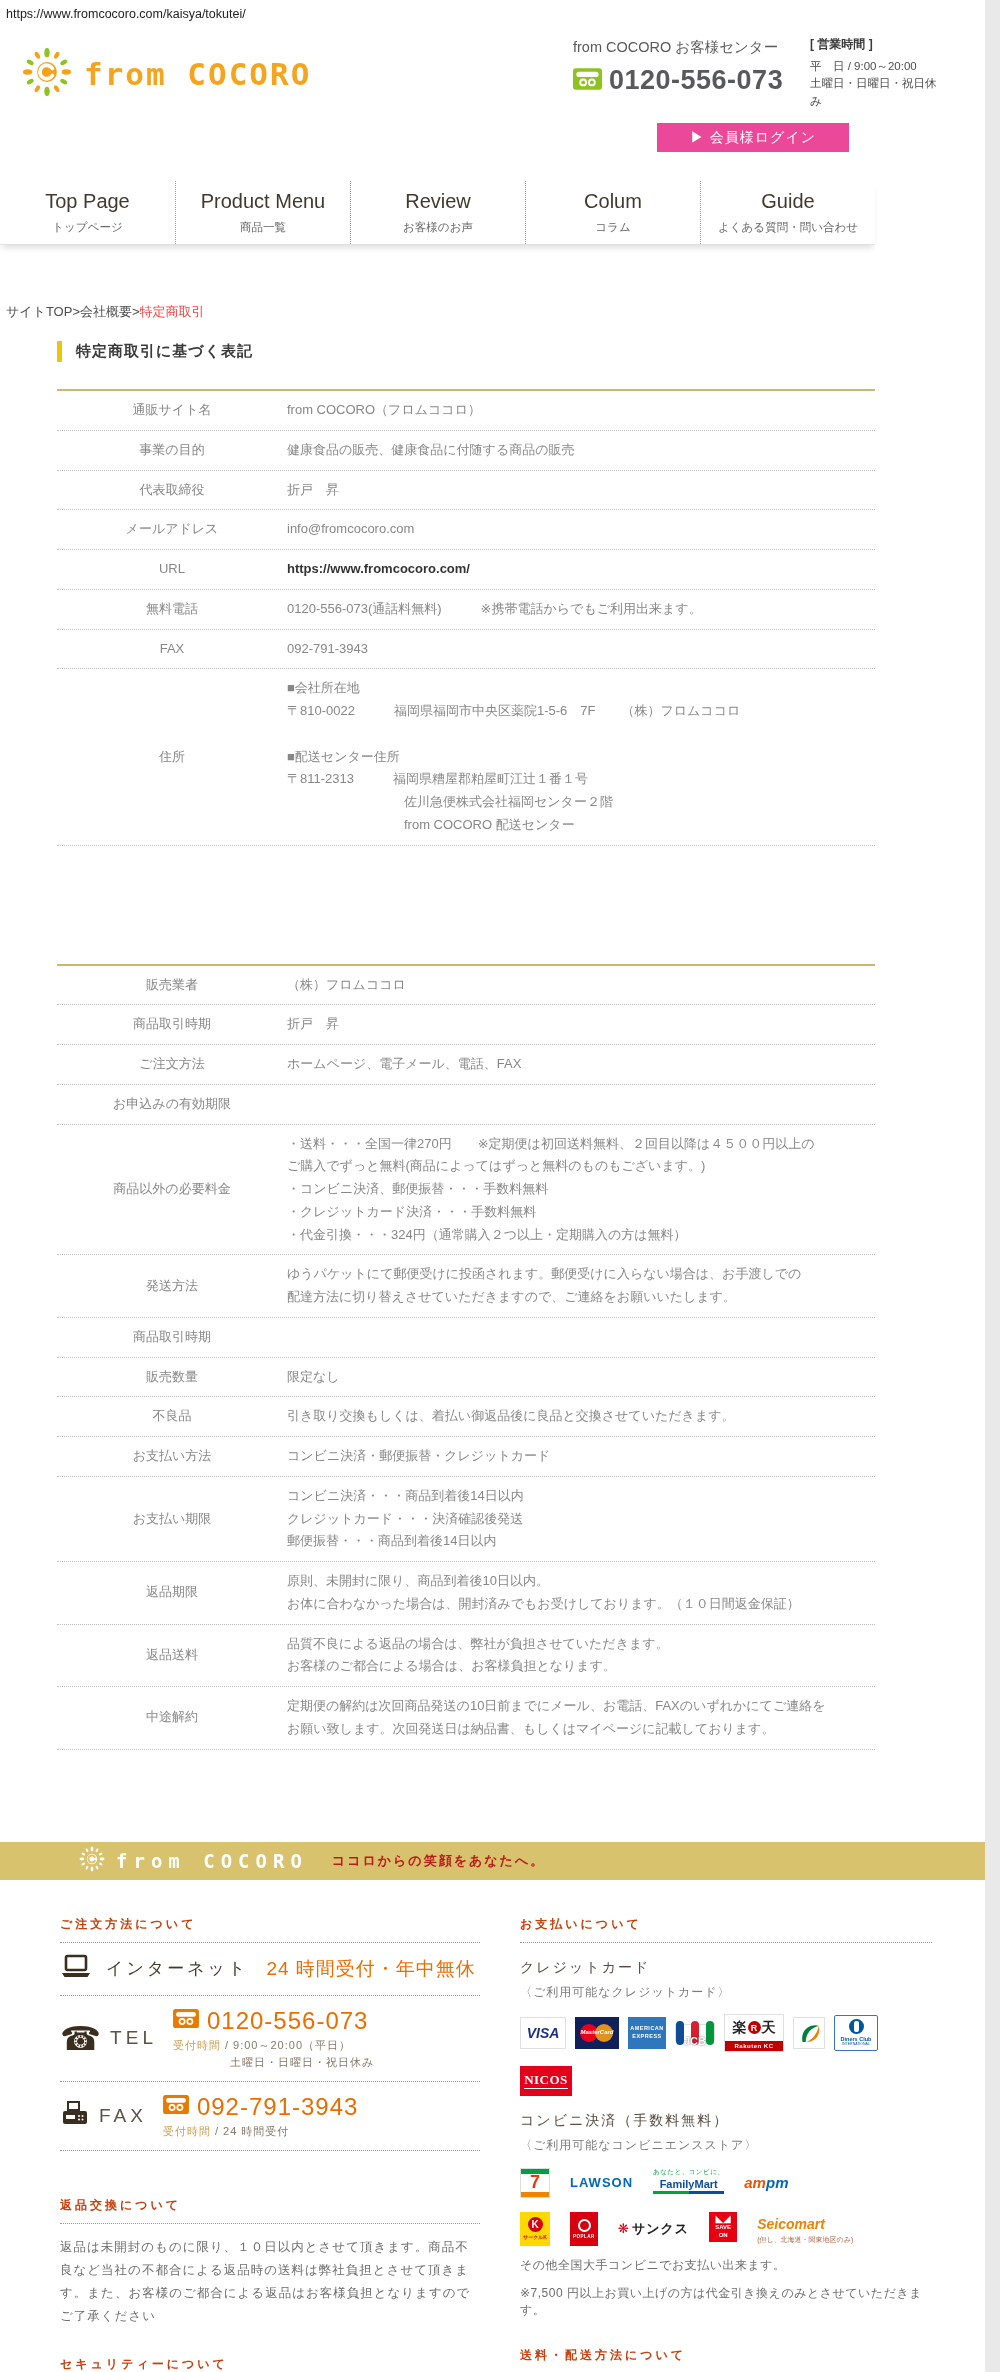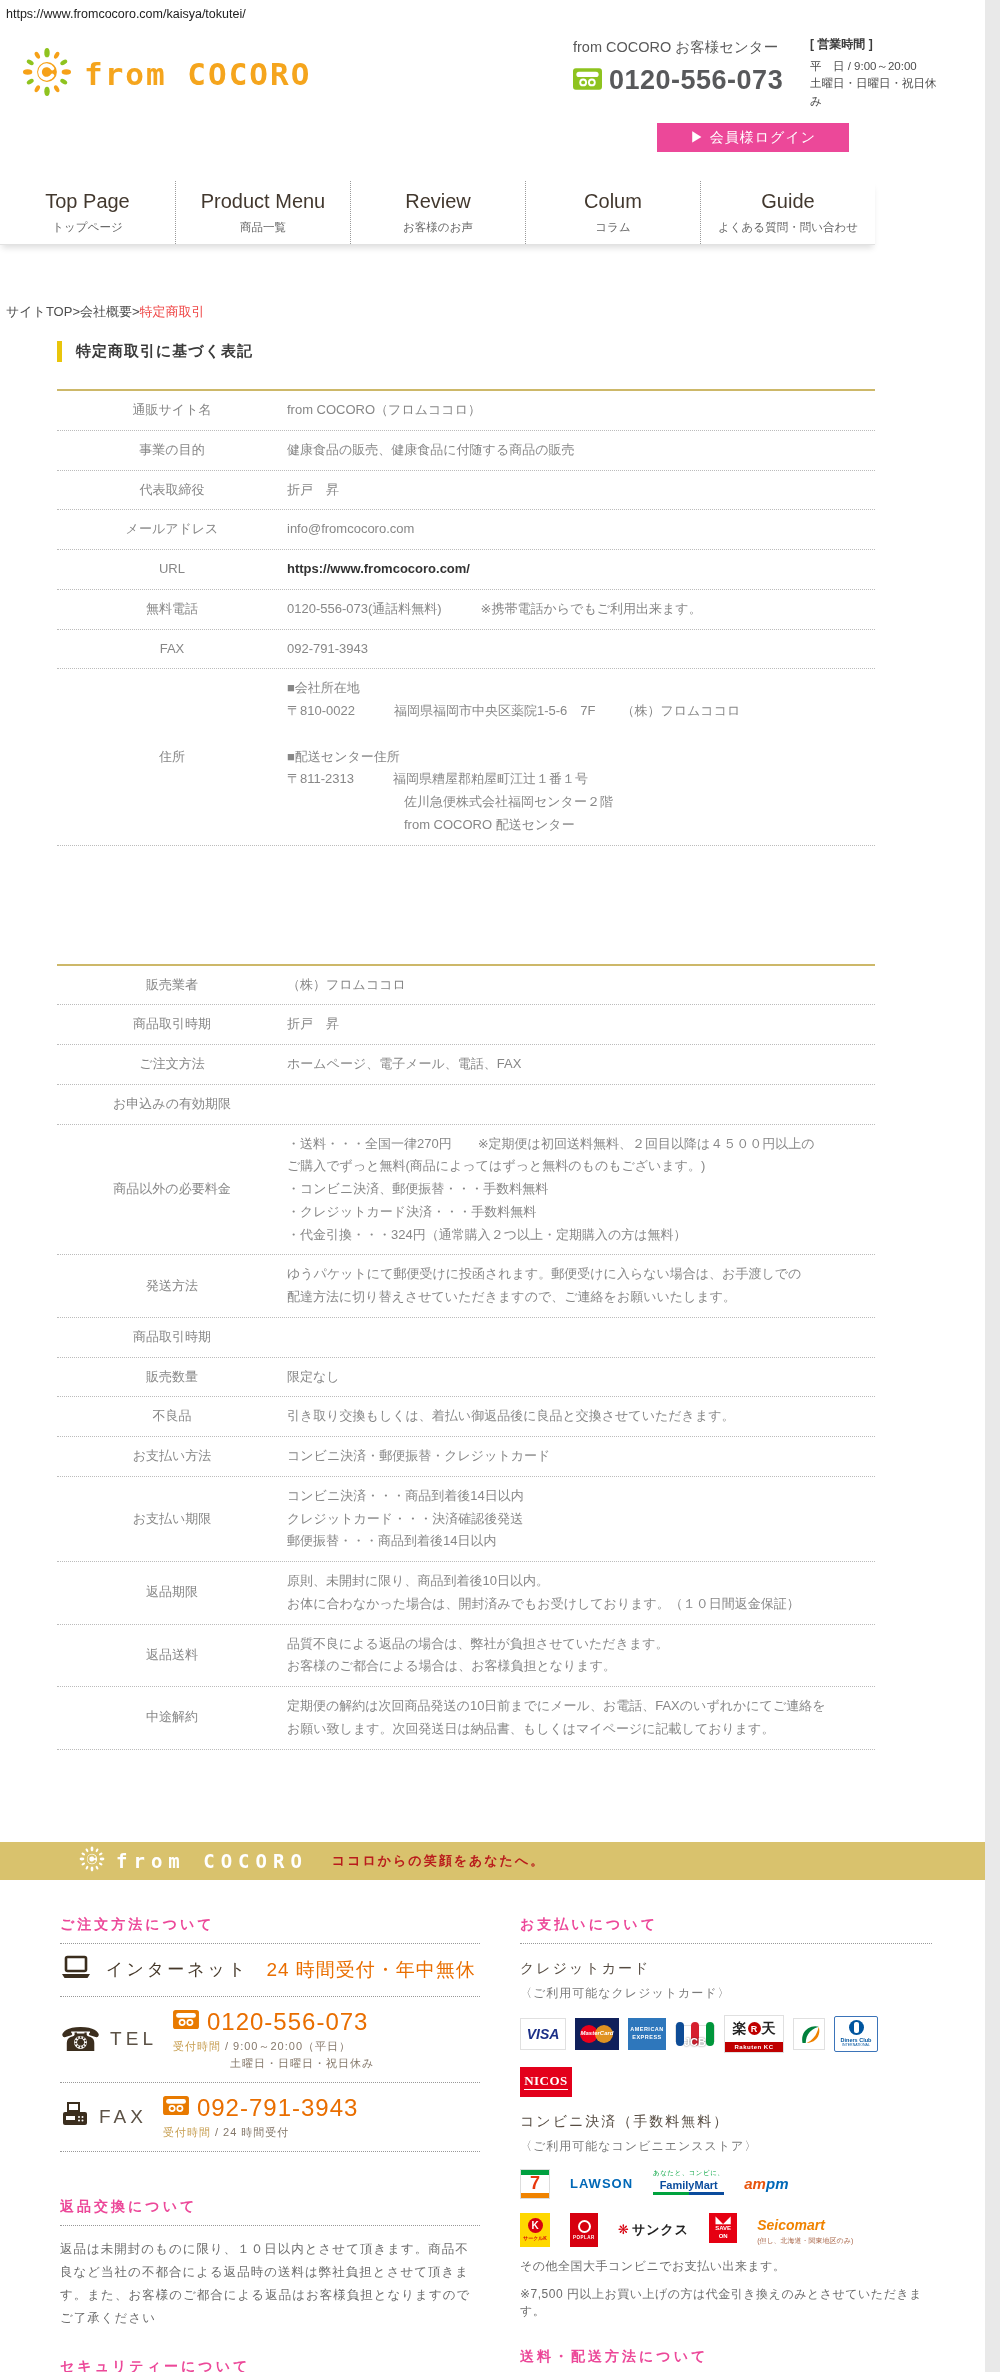--- a/index.html
+++ b/index.html
@@ -47,21 +47,21 @@
 
   
   .brand-band { margin-top:92px; height:38px; background:#d9c26d; display:flex; align-items:center; padding-left:78px; }
   .band-logo-text { margin-left:10px; font-family:"DejaVu Sans Mono",monospace; font-weight:bold; font-size:19px; color:#fff; letter-spacing:6px; }
   .band-tagline { margin-left:24px; font-size:13px; font-weight:bold; color:#b91c1c; letter-spacing:2px; }
 
   
   .footer { display:flex; padding:36px 0 26px 60px; background:#fff; }
   .fcol-left { width:420px; }
   .fcol-right { width:412px; margin-left:40px; }
-  .fhead { color:#ec4899; font-weight:bold; font-size:14px; letter-spacing:3px; padding-bottom:9px; border-bottom:1px dotted #999; }
+  .fhead { color:#c2410c; font-weight:bold; font-size:12px; letter-spacing:3px; padding-bottom:9px; border-bottom:1px dotted #999; }
   .frow { border-bottom:1px dotted #999; padding:11px 0; display:flex; align-items:center; }
   .inet-label { font-size:17px; color:#46392a; letter-spacing:3px; margin:0 18px 0 14px; }
   .inet-value { font-size:19px; color:#e96e00; letter-spacing:1px; }
   .phone-glyph { font-family:"DejaVu Sans",sans-serif; font-size:33px; color:#3b2e1e; line-height:1; }
   .tel-label { font-size:19px; color:#5c5246; letter-spacing:4px; margin-left:9px; }
   .tel-right { margin-left:16px; }
   .tel-main { display:flex; align-items:center; }
   .tel-number { margin-left:8px; font-size:24px; color:#e96e00; letter-spacing:1px; }
   .tel-note { font-size:11px; margin-top:3px; color:#85786a; letter-spacing:1px; }
   .tel-note .nlabel { color:#c79f52; margin-right:4px; }

